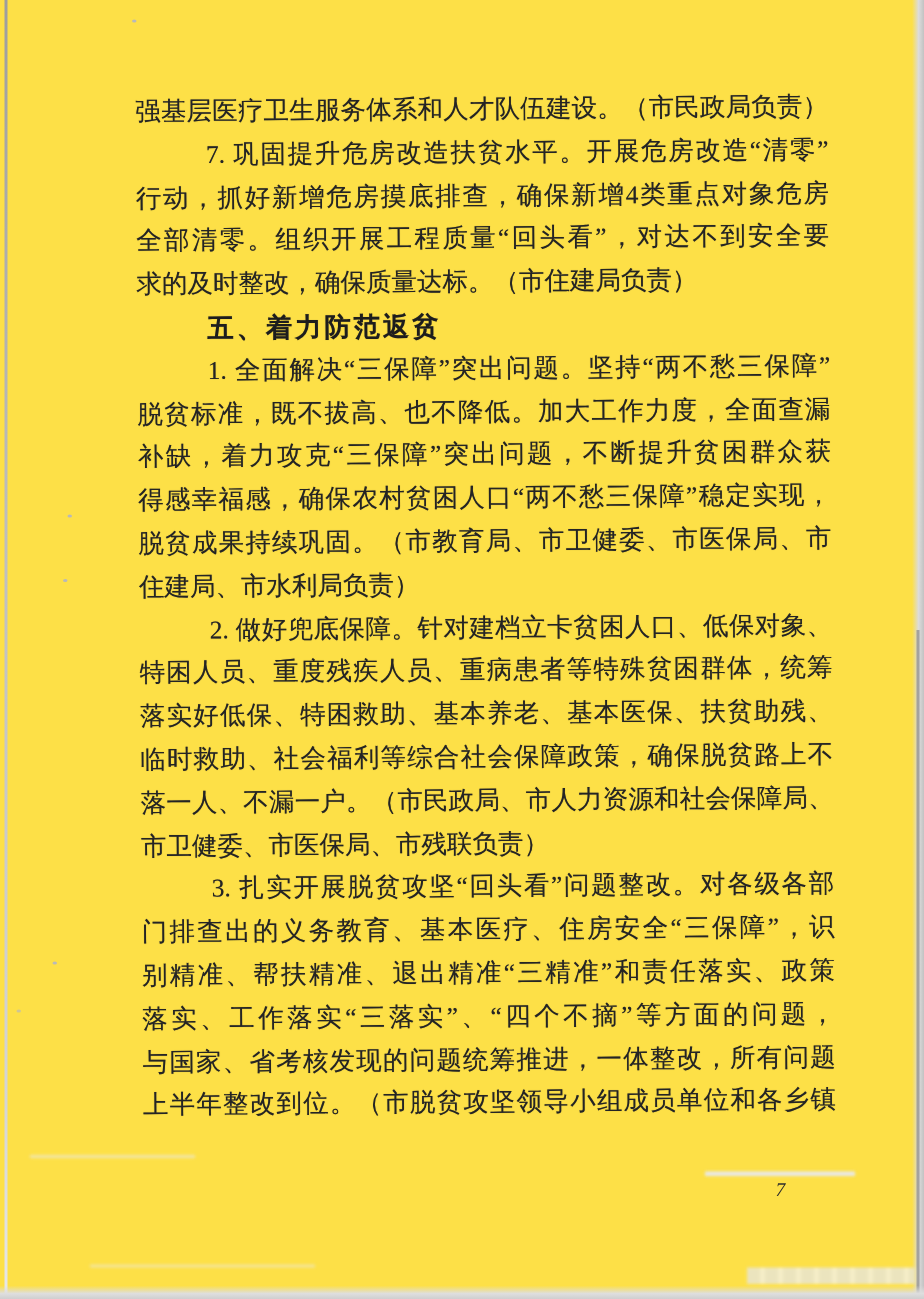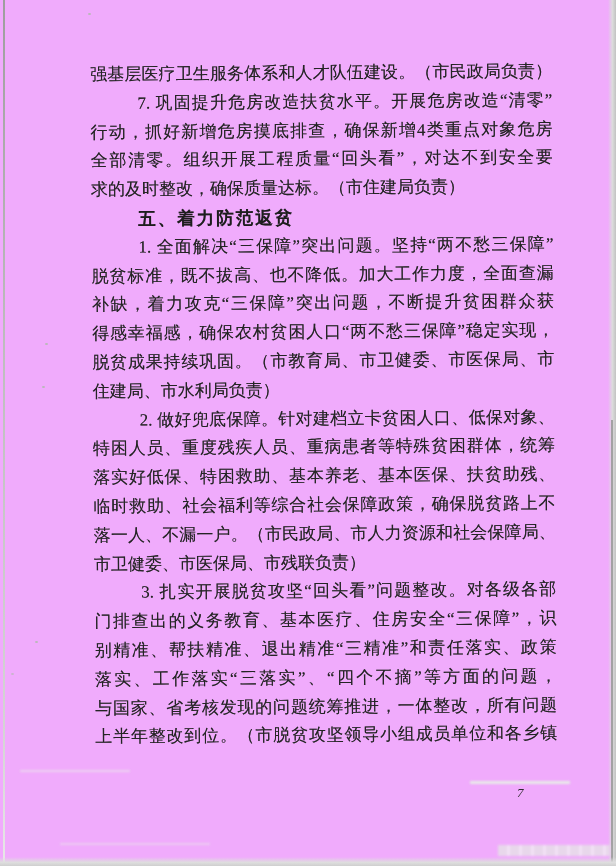--- a/index.html
+++ b/index.html
@@ -4,21 +4,21 @@
 <style>
   html, body {
     margin: 0;
     padding: 0;
     background: #ffffff;
   }
   .scan-page {
     position: relative;
     width: 616px;
     height: 866px;
-    background: #f0abfc;
+    background: #fde047;
     overflow: hidden;
     font-family: "Liberation Serif", "DejaVu Serif", serif;
   }
   
   .edge-left {
     position: absolute;
     left: 3px; top: 0;
     width: 2px; height: 866px;
     background: linear-gradient(to bottom, #9e9e9e, #bdbdbd 40%, #d5d5d5 85%, #e8e8e8);
   }

